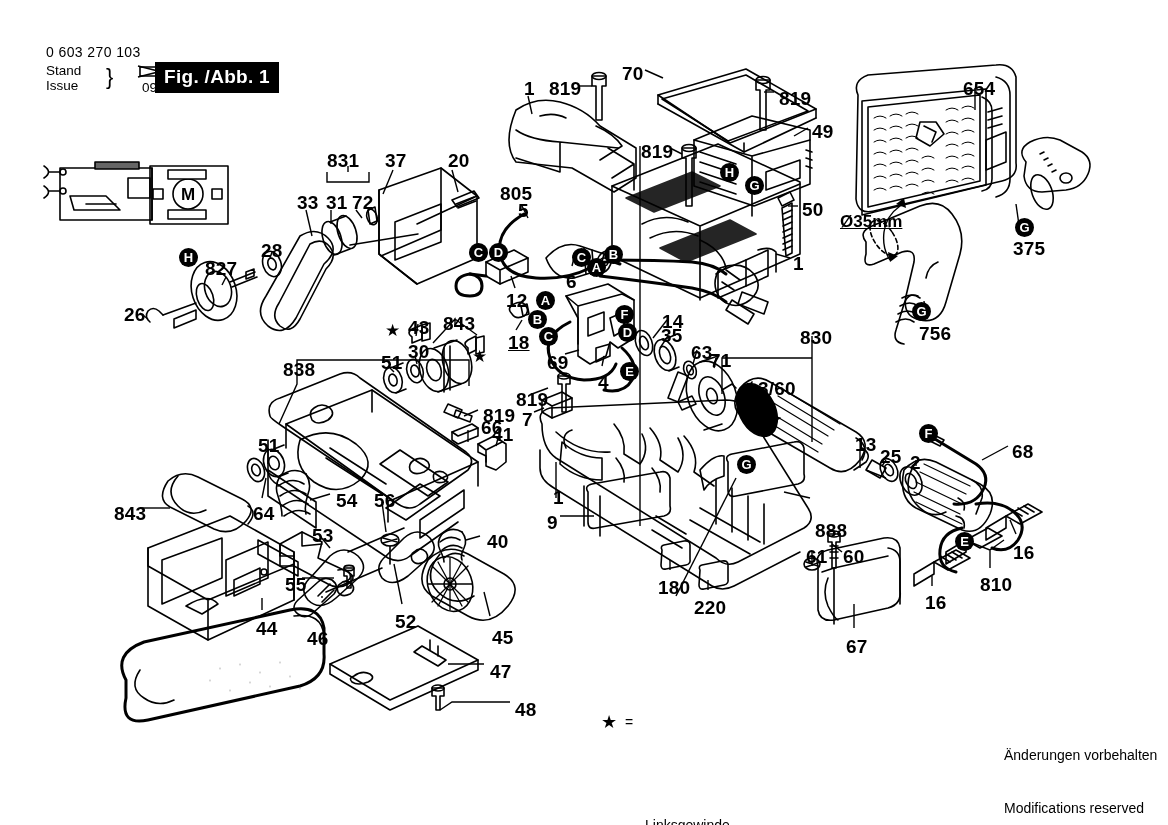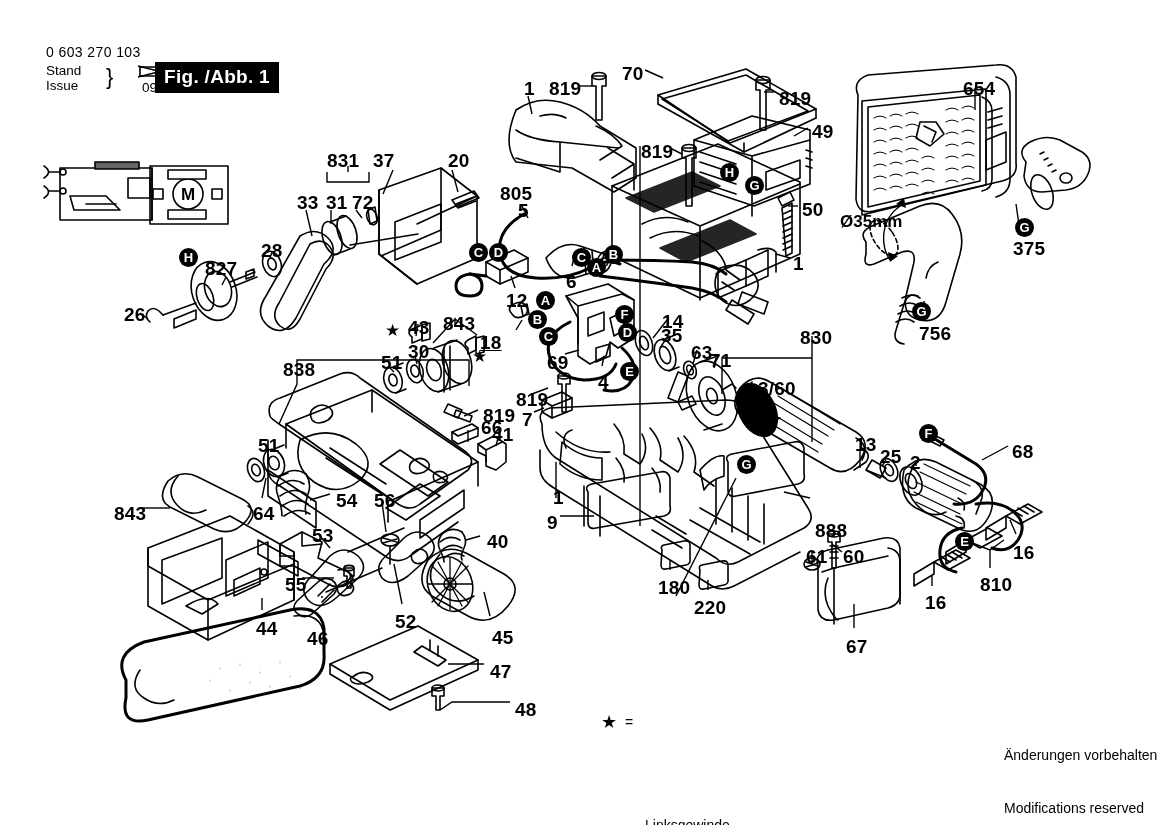--- a/index.html
+++ b/index.html
@@ -591,21 +591,21 @@
       </svg>
       <span class="dt">09-11-04</span>
     </div>
   </div>
   <div class="figbox">Fig. /Abb. 1</div>
 
   <div style="position:absolute;left:181px;top:185px;font-size:17px;font-weight:bold;">M</div>
 
   <div id="callout-layer">
       <div class="n" style="left: 327px; top: 150px;">831</div>
-      <div class="n" style="left: 373px; top: 150px;">37</div>
+      <div class="n" style="left: 385px; top: 150px;">37</div>
       <div class="n" style="left: 448px; top: 150px;">20</div>
       <div class="n" style="left: 297px; top: 192px;">33</div>
       <div class="n" style="left: 326px; top: 192px;">31</div>
       <div class="n" style="left: 352px; top: 192px;">72</div>
       <div class="n" style="left: 261px; top: 240px;">28</div>
       <div class="n" style="left: 205px; top: 258px;">827</div>
       <div class="n" style="left: 124px; top: 304px;">26</div>
       <div class="n" style="left: 524px; top: 78px;">1</div>
       <div class="n" style="left: 549px; top: 78px;">819</div>
       <div class="n" style="left: 622px; top: 63px;">70</div>
@@ -613,21 +613,21 @@
       <div class="n" style="left: 812px; top: 121px;">49</div>
       <div class="n" style="left: 641px; top: 141px;">819</div>
       <div class="n" style="left: 802px; top: 199px;">50</div>
       <div class="n" style="left: 793px; top: 253px;">1</div>
       <div class="n" style="left: 500px; top: 183px;">805</div>
       <div class="n" style="left: 518px; top: 200px;">5</div>
       <div class="n" style="left: 566px; top: 271px;">6</div>
       <div class="n" style="left: 506px; top: 290px;">12</div>
       <div class="n" style="left: 408px; top: 317px;">43</div>
       <div class="n" style="left: 443px; top: 313px;">843</div>
-      <div class="n" style="left: 480px; top: 332px; text-decoration: underline;">18</div>
+      <div class="n" style="left: 508px; top: 332px; text-decoration: underline;">18</div>
       <div class="n" style="left: 547px; top: 352px;">69</div>
       <div class="n" style="left: 598px; top: 372px;">4</div>
       <div class="n" style="left: 662px; top: 311px;">14</div>
       <div class="n" style="left: 661px; top: 325px;">35</div>
       <div class="n" style="left: 691px; top: 342px;">63</div>
       <div class="n" style="left: 710px; top: 350px;">71</div>
       <div class="n" style="left: 800px; top: 327px;">830</div>
       <div class="n" style="left: 758px; top: 378px;">3/60</div>
       <div class="n" style="left: 855px; top: 434px;">13</div>
       <div class="n" style="left: 880px; top: 446px;">25</div>
@@ -691,21 +691,21 @@
       <div class="cl" style="left: 737px; top: 455px;">G</div>
       <div class="cl" style="left: 919px; top: 424px;">F</div>
       <div class="cl" style="left: 955px; top: 532px;">E</div>
     </div>
 
   <div id="star-layer">
       <div class="star" style="left: 472px; top: 348px;">★</div>
       <div class="star" style="left: 385px; top: 322px;">★</div>
     </div>
 
-  <div class="dim" style="left:840px;top:212px;">Ø35mm</div>
+  <div class="dim" style="left:840px;top:212px;text-decoration:underline;">Ø35mm</div>
   <svg style="position:absolute;left:828px;top:196px;" width="110" height="70" viewBox="0 0 110 70">
     <path d="M72 10 q-14 10 -16 26 q-2 16 6 28" stroke="#000" stroke-width="1.4" fill="none"></path>
     <path d="M68 8 l10 4 l-2 -10 z" fill="#000"></path>
     <path d="M62 66 l-2 -10 l10 4 z" fill="#000"></path>
   </svg>
 
   <div class="legend" style="left:621px;top:712px;">
     <span class="star" style="left:-20px;top:2px;position:absolute;font-size:18px;">★</span>
     <span style="position:absolute;left:4px;top:2px;">=</span>
     <div style="margin-left:24px;">

